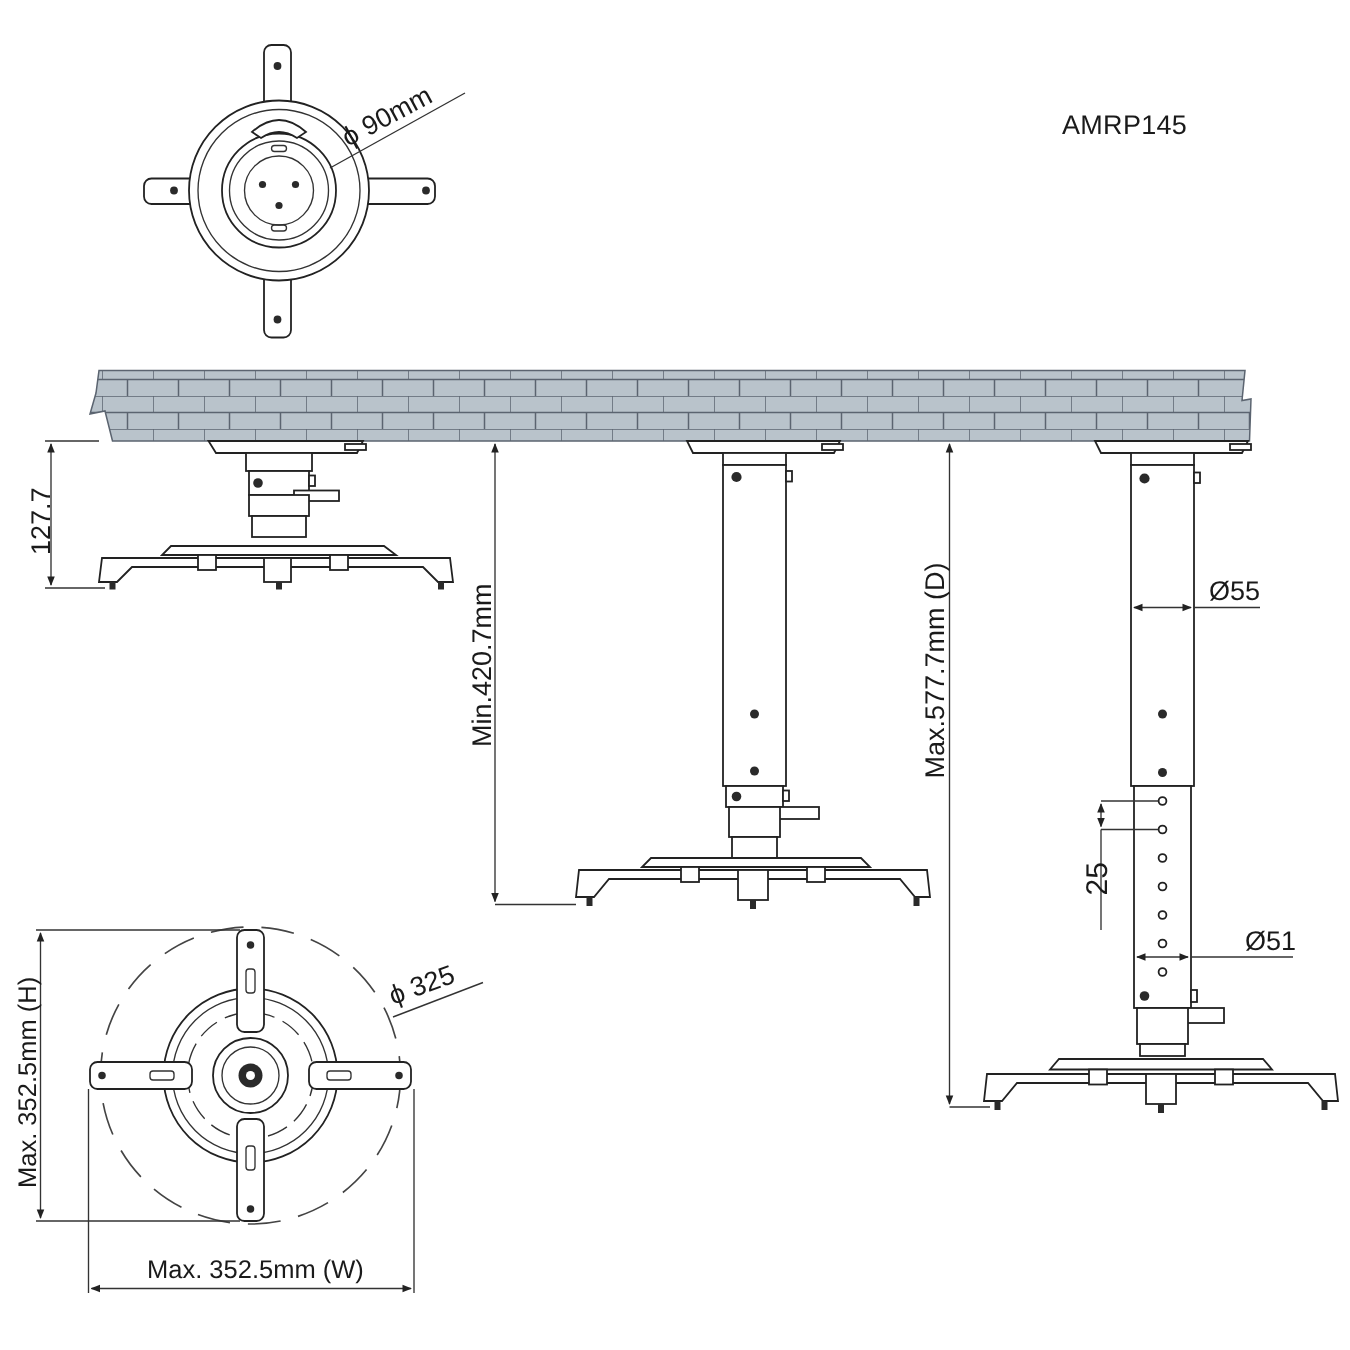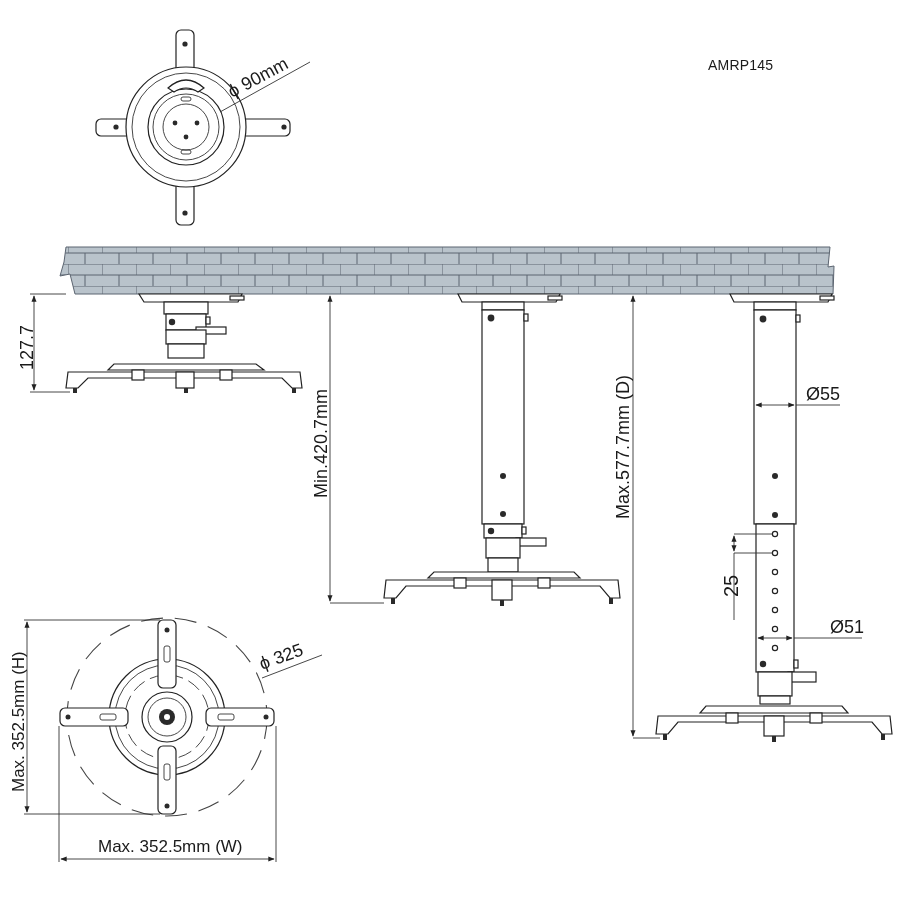--- a/index.html
+++ b/index.html
@@ -1,19 +1,19 @@
 <!DOCTYPE html>
 <html><head>
 <meta charset="utf-8">
 <style>
   html, body { margin: 0; padding: 0; background: #ffffff; }
   body { width: 900px; height: 900px; overflow: hidden; position: relative; font-family: "Liberation Sans", sans-serif; }
   #canvas { position: absolute; left: 0; top: 0; width: 900px; height: 900px; }
   .lbl { font-family: "Liberation Sans", sans-serif; fill: #1a1a1a; }
-  .title { position: absolute; left: 708px; top: 57px; font-size: 14px; color: #1a1a1a; font-family: "Liberation Sans", sans-serif; letter-spacing: 0.2px; }
+  .title { position: absolute; left: 708px; top: 73px; font-size: 18px; color: #1a1a1a; font-family: "Liberation Sans", sans-serif; letter-spacing: 0.2px; }
   .thin { stroke: #333; stroke-width: 0.9; fill: none; }
   .part { stroke: #222; stroke-width: 1.2; fill: #ffffff; }
   .dark { fill: #2a2a2a; }
   .dash { stroke: #444; stroke-width: 1.1; fill: none; stroke-dasharray: 22 12; }
 </style>
 </head>
 <body>
 
 <div class="title">AMRP145</div>
 

